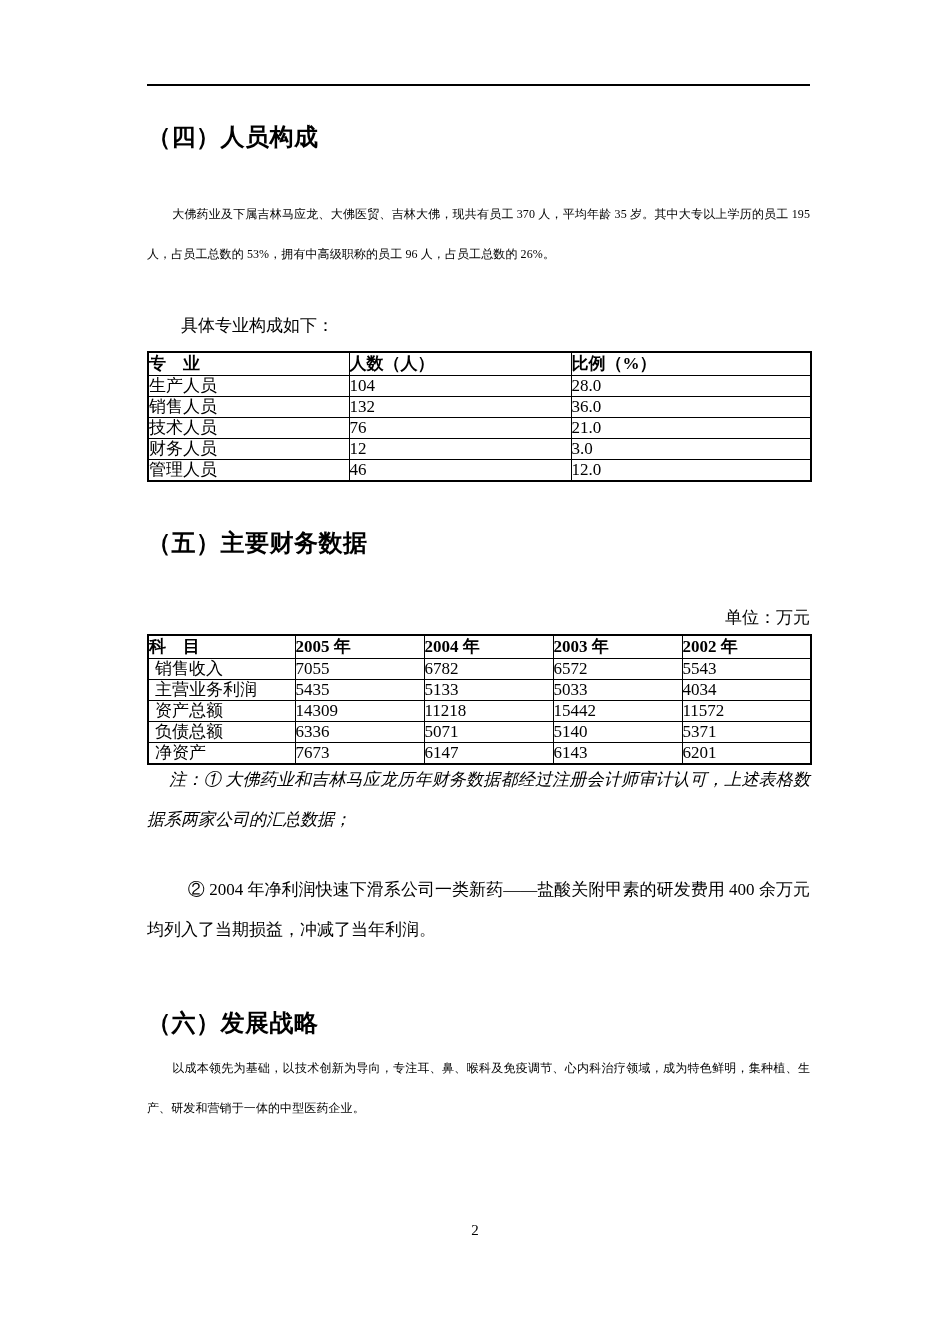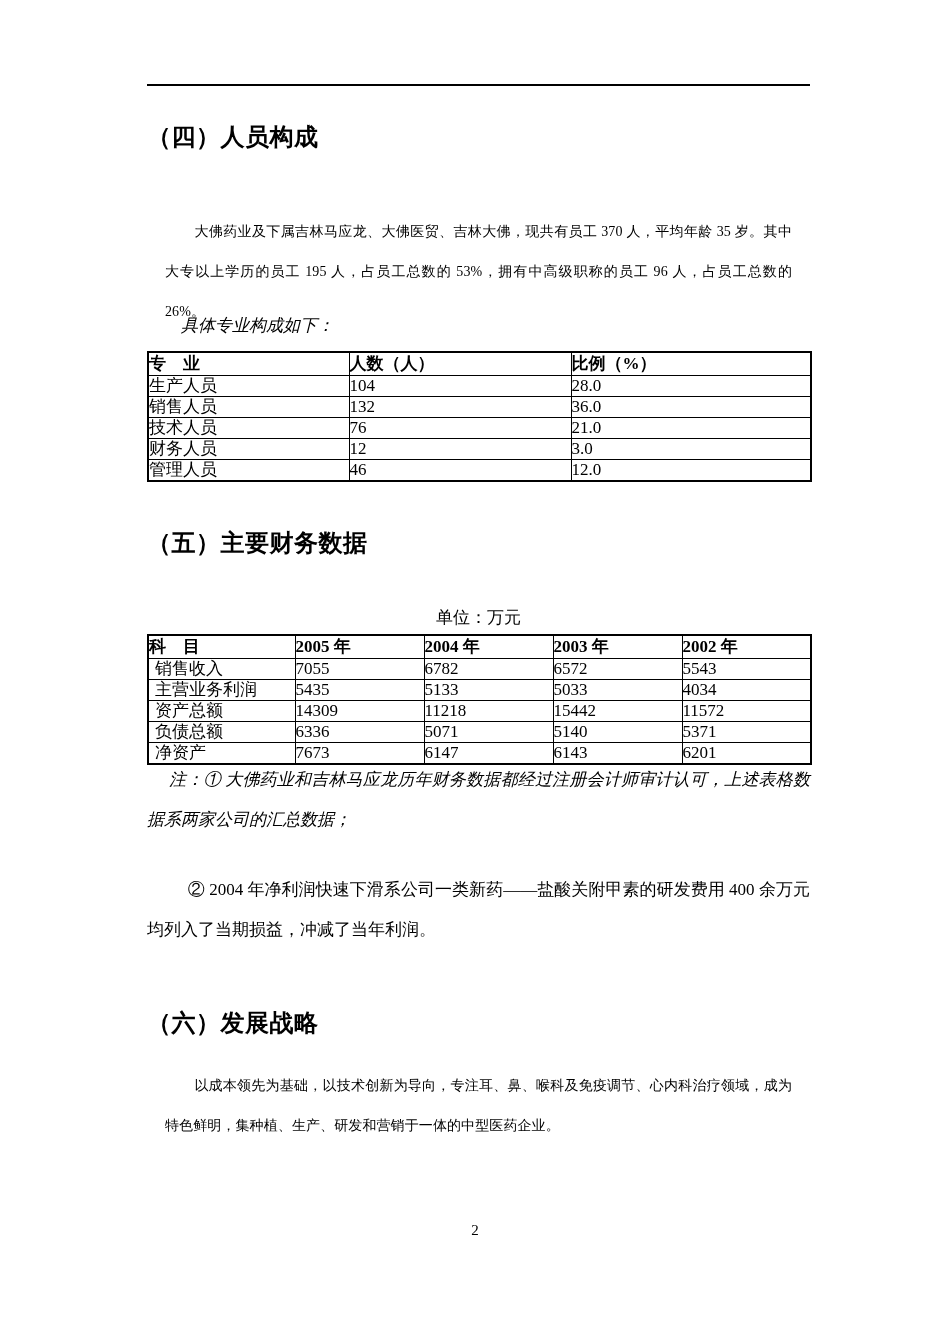--- a/index.html
+++ b/index.html
@@ -37,23 +37,23 @@
     font-family: "Liberation Sans", "DejaVu Sans", sans-serif;
     font-weight: bold;
     font-size: 24px;
     letter-spacing: 0.5px;
     line-height: 1.25;
     margin: 0;
     white-space: nowrap;
   }
 
   .body-para {
-    font-size: 14px;
+    font-size: 12px;
     line-height: 40px;
-    margin: 18px;
+    margin: 0;
     text-align: justify;
     text-justify: inter-ideograph;
     letter-spacing: 0.1px;
   }
   .indent2 {
     text-indent: 2.1em;
   }
   .indent1 {
     text-indent: 2.0em;
   }
@@ -61,21 +61,21 @@
   .small-note {
     font-size: 17px;
     line-height: 40px;
     margin: 0;
     text-align: justify;
     text-justify: inter-ideograph;
   }
 
   .units-line {
     font-size: 17px;
-    text-align: center;
+    text-align: right;
     margin: 0;
   }
 
   
   table.doc-table {
     border-collapse: collapse;
     width: 663px;
     table-layout: fixed;
     border: 2.4px solid #000;
   }
@@ -124,21 +124,21 @@
   <div class="header-rule"></div>
 
   <div class="blk" style="top:122px;">
     <h2 class="section-heading">（四）人员构成</h2>
   </div>
 
   <div class="blk" style="top:194px;">
     <p class="body-para indent2">大佛药业及下属吉林马应龙、大佛医贸、吉林大佛，现共有员工 370 人，平均年龄 35 岁。其中大专以上学历的员工 195 人，占员工总数的 53%，拥有中高级职称的员工 96 人，占员工总数的 26%。</p>
   </div>
 
-  <div class="blk" style="top:315px;font-style:italic;">
+  <div class="blk" style="top:315px;">
     <p class="small-note indent1" style="line-height:22px;">具体专业构成如下：</p>
   </div>
 
   <div class="blk" style="top:351px;">
     <table class="doc-table">
       <colgroup>
         <col style="width:201px">
         <col style="width:222px">
         <col style="width:240px">
       </colgroup>

